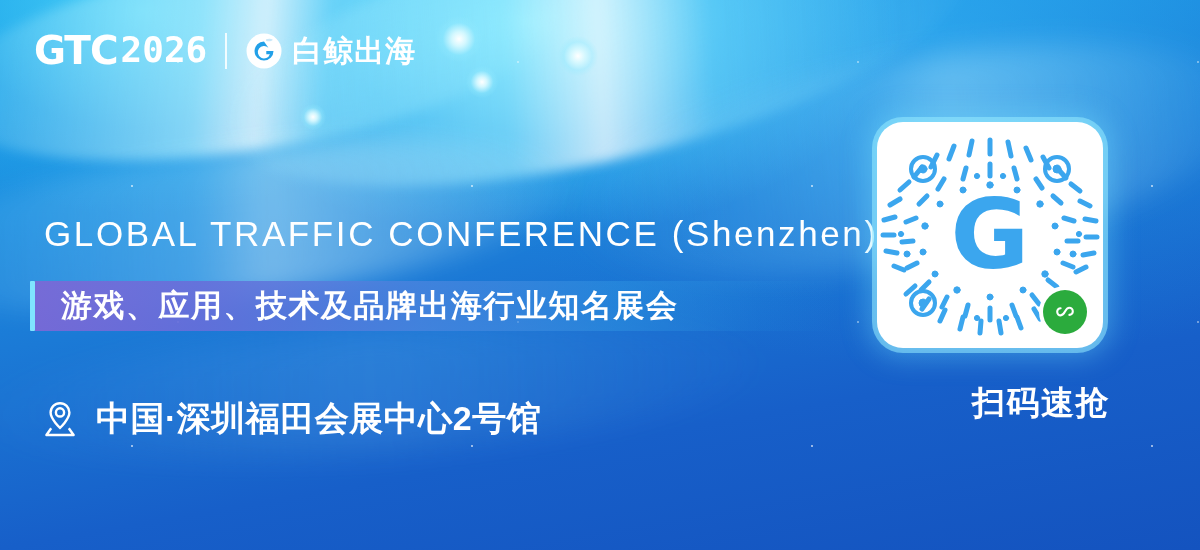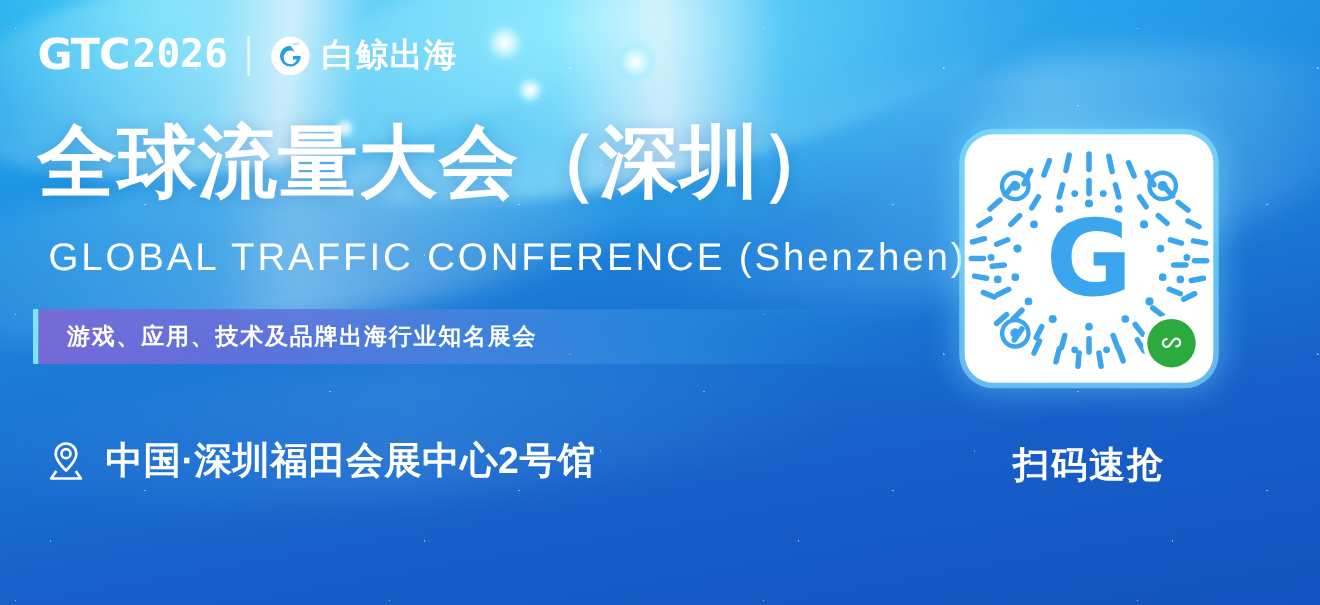--- a/index.html
+++ b/index.html
@@ -66,39 +66,39 @@
          text-shadow:0 2px 14px rgba(10,80,170,.28);}
   .subtitle{position:absolute;left:44px;top:214px;font-size:35px;font-weight:400;color:#fff;
             letter-spacing:2.6px;white-space:nowrap;
             font-family:"Liberation Sans","DejaVu Sans",sans-serif;}
 
   
   .tagwrap{position:absolute;left:30px;top:281px;height:50px;width:810px;display:flex;align-items:stretch;}
   .tag-accent{width:5px;background:#7fe4ff;border-radius:1px;flex:0 0 5px;}
   .tag-body{flex:1;display:flex;align-items:center;padding-left:26px;
     background:linear-gradient(90deg, rgba(124,104,214,.92) 0%, rgba(104,110,218,.90) 20%, rgba(73,132,222,.80) 48%, rgba(48,150,226,.48) 72%, rgba(40,160,230,.10) 90%, rgba(40,160,230,0) 100%);}
-  .tag-text{font-size:21px;font-weight:700;color:#fff;letter-spacing:1.5px;white-space:nowrap;}
+  .tag-text{font-size:31px;font-weight:700;color:#fff;letter-spacing:1.5px;white-space:nowrap;}
 
   
   .inforow{position:absolute;left:40px;display:flex;align-items:center;gap:16px;}
   .r1{top:396px;justify-content:flex-end;} .r2{top:442px;}
   .info-text{font-size:34px;font-weight:700;color:#fff;white-space:nowrap;letter-spacing:.5px;}
   .r2 .info-text{letter-spacing:0px;}
   .icon-sq{width:40px;height:42px;flex:0 0 40px;display:flex;align-items:center;justify-content:center;}
 
   
   .qrcard{position:absolute;left:877px;top:122px;width:226px;height:226px;background:#fff;
           border-radius:26px;box-shadow:0 0 0 5px rgba(150,235,255,.55), 0 0 26px 10px rgba(120,225,255,.35);}
   .qr-inner{position:absolute;inset:0;}
   .qr-g{position:absolute;left:50%;top:50%;transform:translate(-50%,-50%);font-size:96px;
         font-weight:700;color:#3ba6ee;line-height:1;font-family:"DejaVu Sans","Liberation Sans",sans-serif;}
   .mp-badge{position:absolute;right:16px;bottom:14px;width:44px;height:44px;border-radius:50%;
             background:#2bab3d;display:flex;align-items:center;justify-content:center;
             box-shadow:0 0 0 4px #fff;}
-  .cta{position:absolute;left:857px;top:382px;width:266px;text-align:center;margin-top:20px;}
+  .cta{position:absolute;left:908px;top:382px;width:266px;text-align:center;}
   .cta-line{font-size:33px;font-weight:700;color:#fff;line-height:1.28;letter-spacing:1.5px;white-space:nowrap;}
 </style>
 </head>
 <body>
 
 <div class="banner">
 
   <div class="streak s1"></div>
   <div class="streak s2"></div>
   <div class="streak s3"></div>
@@ -127,21 +127,20 @@
             <circle cx="19" cy="19" r="17.5" fill="#fff"></circle>
             <path d="M19 9.5a9.5 9.5 0 1 0 9.5 9.5h-7.2v3.2h3.6a6.2 6.2 0 1 1-1.5-6.4z" fill="#22a0e8"></path>
             <path d="M20 6.6c3.6-1.6 7.3-1 9.4 1.1-2.2 2.4-5.9 3.1-9.4 1.9z" fill="#fff"></path>
             <path d="M21.1 7.3c2.6-1 5.2-.7 6.8.5-1.6 1.5-4.2 2-6.8 1.1z" fill="#22a0e8" opacity=".25"></path>
           </svg>
         </span>
         <span class="brand-name">白鲸出海</span>
       </div>
     </div>
 
-    <div class="title">全球流量大会（深圳）</div>
     <div class="subtitle">GLOBAL TRAFFIC CONFERENCE (Shenzhen)</div>
 
     <div class="tagwrap">
       <div class="tag-accent"></div>
       <div class="tag-body">
         <span class="tag-text">游戏、应用、技术及品牌出海行业知名展会</span>
       </div>
     </div>
 
     <div class="inforow r1">

